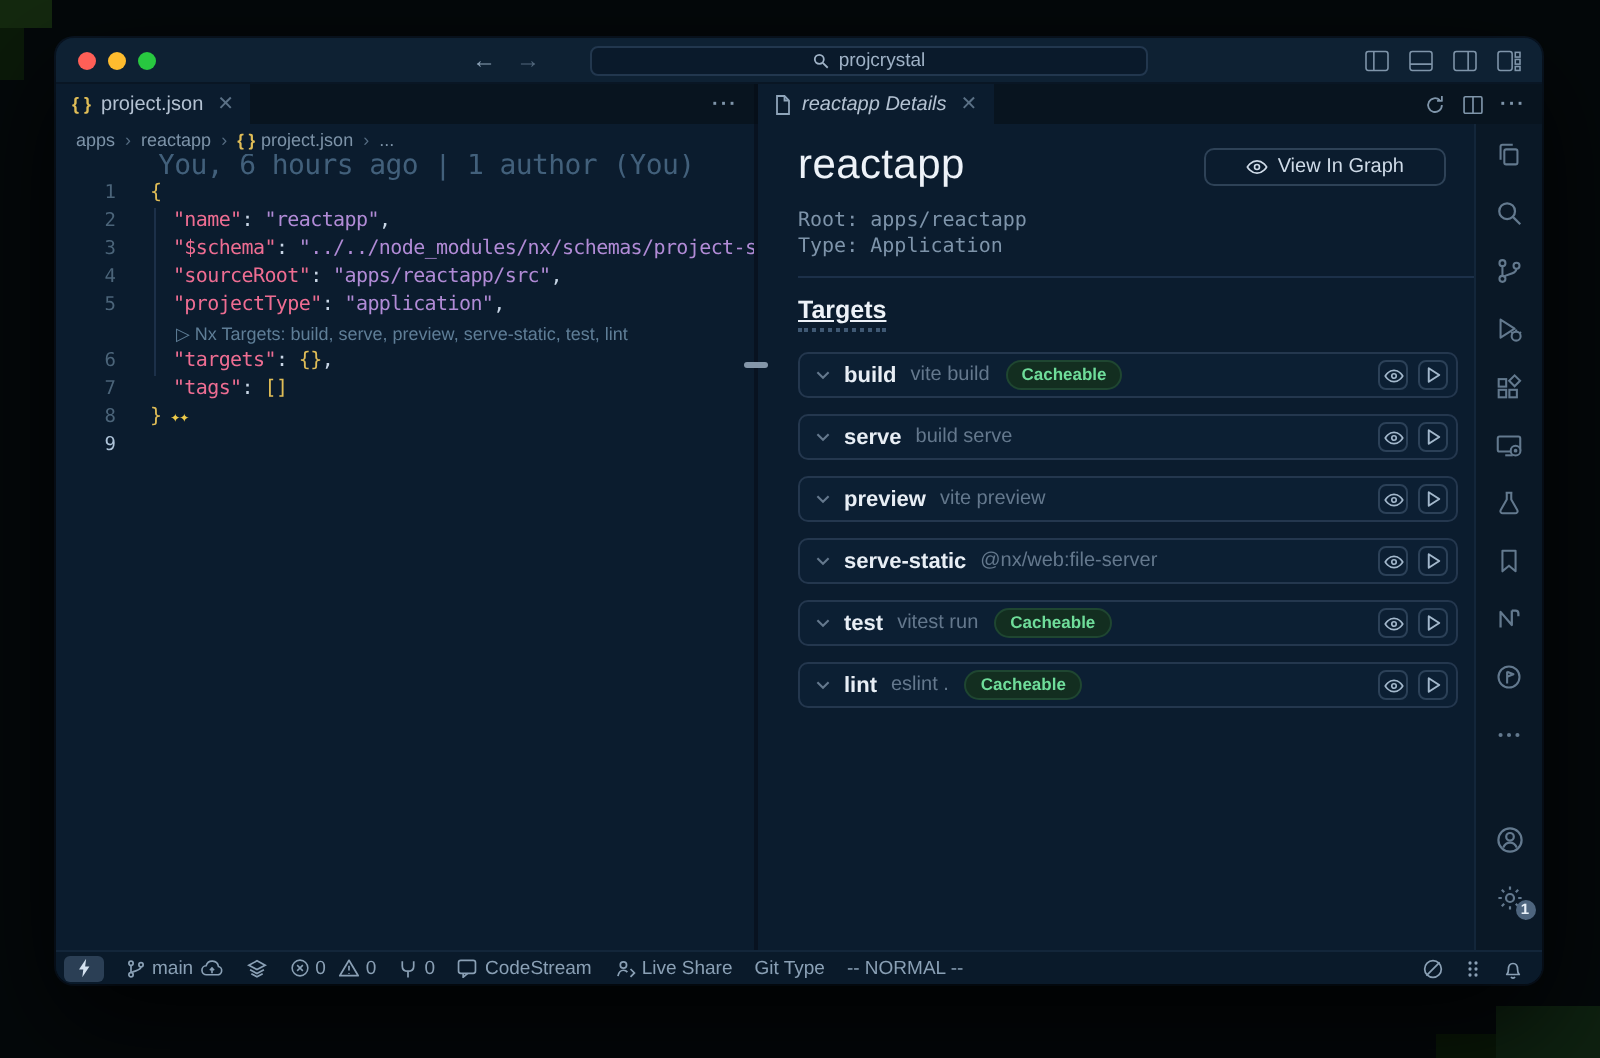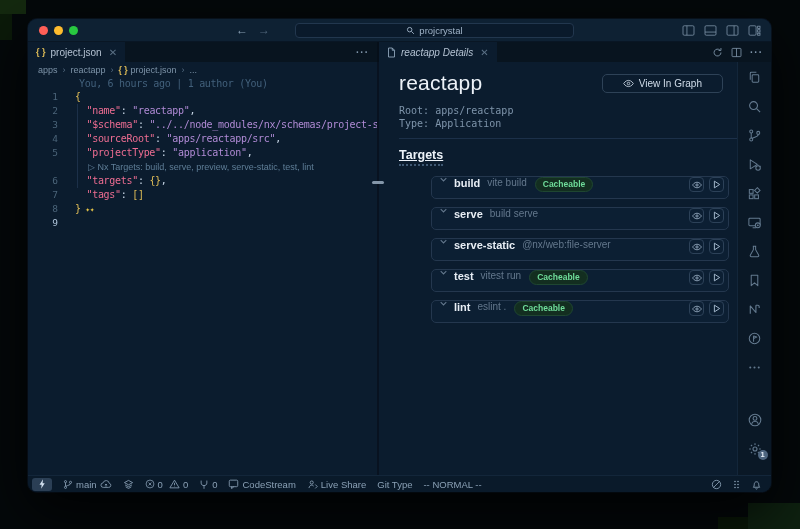--- a/index.html
+++ b/index.html
@@ -42,21 +42,21 @@
   .dots { letter-spacing:1px; font-weight:bold; color:#7f95aa; font-size:10px; }
 
   .main { flex:1; display:flex; min-height:0; }
 
   
   .editor-pane { width:349px; display:flex; flex-direction:column; background:#0b1c2e; }
   .breadcrumb { flex:0 0 15px; display:flex; align-items:center; gap:5px; padding-left:10px; font-size:9px; color:#7d93a8; }
   .breadcrumb .sep { color:#55松c; color:#556c82; font-size:9px; }
   .breadcrumb .braces { color:#e0bd57; font-weight:bold; font-size:8.5px; }
   .editor-body { flex:1; position:relative; font-family:"DejaVu Sans Mono",monospace; font-size:10px; letter-spacing:-0.3px; overflow:hidden; }
-  .blame { height:13px; line-height:13px; padding-left:51px; color:#42607b; font-size:10px; white-space:pre; }
+  .blame { height:13px; line-height:13px; padding-left:51px; color:#42607b; font-size:14px; white-space:pre; }
   .code-line { height:14px; line-height:14px; display:flex; white-space:pre; }
   .gutter { flex:0 0 30px; text-align:right; color:#4b6479; font-size:9.5px; letter-spacing:0; }
   .gutter.active { color:#aec3d8; }
   .code { padding-left:17px; }
   .tk-key { color:#ee6d92; } .tk-str { color:#b18bd6; } .tk-pun { color:#c8d6e6; }
   .tk-brace { color:#e0bd57; } .tk-sparkle { color:#eecb4a; font-size:8px; }
   .codelens { height:14px; line-height:14px; padding-left:60px; color:#5f7e97; font-size:9px;
     font-family:"Liberation Sans",sans-serif; letter-spacing:0; white-space:pre; }
   .indent-guide { position:absolute; left:49px; top:27px; width:1px; height:84px; background:#1c3049; }
 
@@ -67,22 +67,22 @@
   .details-pane { flex:1; min-width:0; background:#0b1c2e; padding:9px 8px 0 20px; overflow:hidden; }
   .title-row { display:flex; align-items:flex-start; justify-content:space-between; }
   .project-title { font-size:21px; font-weight:400; color:#edf2f8; letter-spacing:.2px; }
   .vig-btn { display:flex; align-items:center; gap:5px; border:1px solid #2e4257; border-radius:5px;
     background:transparent; color:#cfdbe8; font-size:10px; padding:3px 20px; margin:3px 6px 0 0; cursor:pointer; }
   .meta { margin-top:9px; font-family:"DejaVu Sans Mono",monospace; font-size:10px; color:#7e94aa; line-height:13px; }
   .divider-h { height:1px; background:#1c3049; margin:8px -8px 0 0; }
   .targets-h { margin-top:9px; font-size:12.5px; font-weight:700; color:#edf2f8; width:max-content;
     padding-bottom:2px; border-bottom:2px dotted #3f5873;text-decoration:underline; }
   .targets-list { margin-top:10px; display:flex; flex-direction:column; gap:8px; }
-  .target-row { height:23px; border:1px solid #24374e; border-radius:5px; display:flex; align-items:flex-start;
-    padding:0 4px 0 8px; background:#0c1f33;margin-left:32px; }
+  .target-row { height:23px; border:1px solid #24374e; border-radius:5px; display:flex; align-items:center;
+    padding:0 4px 0 8px; background:#0c1f33; }
   .chev { color:#64788d; margin-right:7px; display:flex; }
   .t-name { font-size:11px; font-weight:700; color:#e8eef5; margin-right:7px; }
   .t-cmd { font-size:10px; color:#64788d; margin-right:8px; }
   .badge { font-size:8.5px; font-weight:700; color:#6fdd9a; background:#132e20; border:1px solid #1f4631;
     border-radius:8px; padding:1px 7px 2px; }
   .row-actions { margin-left:auto; display:flex; gap:5px; }
   .icon-btn { width:15px; height:15px; border:1px solid #2c4158; border-radius:4px; display:flex;
     align-items:center; justify-content:center; color:#a3b8cc; cursor:pointer; background:transparent; }
 
   
@@ -295,20 +295,42 @@
                     </svg>
                   </button>
                 </span>
               </div>
               <div class="target-row">
                 <span class="chev">
                   <svg width="7" height="5" viewBox="0 0 10 7" fill="none" stroke="currentColor" stroke-width="1.5">
                     <path d="M1 1.5l4 4 4-4"></path>
                   </svg>
                 </span>
+                <span class="t-name">preview</span>
+                <span class="t-cmd">vite preview</span>
+                <span class="row-actions">
+                  <button class="icon-btn">
+                    <svg width="10" height="8" viewBox="0 0 16 12" fill="none" stroke="currentColor" stroke-width="1.3">
+                      <path d="M1 6s2.6-4.5 7-4.5S15 6 15 6s-2.6 4.5-7 4.5S1 6 1 6z"></path>
+                      <circle cx="8" cy="6" r="1.8"></circle>
+                    </svg>
+                  </button>
+                  <button class="icon-btn">
+                    <svg width="8" height="9" viewBox="0 0 10 12" fill="none" stroke="currentColor" stroke-width="1.3" stroke-linejoin="round">
+                      <path d="M1.5 1.5l7 4.5-7 4.5z"></path>
+                    </svg>
+                  </button>
+                </span>
+              </div>
+              <div class="target-row">
+                <span class="chev">
+                  <svg width="7" height="5" viewBox="0 0 10 7" fill="none" stroke="currentColor" stroke-width="1.5">
+                    <path d="M1 1.5l4 4 4-4"></path>
+                  </svg>
+                </span>
                 <span class="t-name">serve-static</span>
                 <span class="t-cmd">@nx/web:file-server</span>
                 <span class="row-actions">
                   <button class="icon-btn">
                     <svg width="10" height="8" viewBox="0 0 16 12" fill="none" stroke="currentColor" stroke-width="1.3">
                       <path d="M1 6s2.6-4.5 7-4.5S15 6 15 6s-2.6 4.5-7 4.5S1 6 1 6z"></path>
                       <circle cx="8" cy="6" r="1.8"></circle>
                     </svg>
                   </button>
                   <button class="icon-btn">

